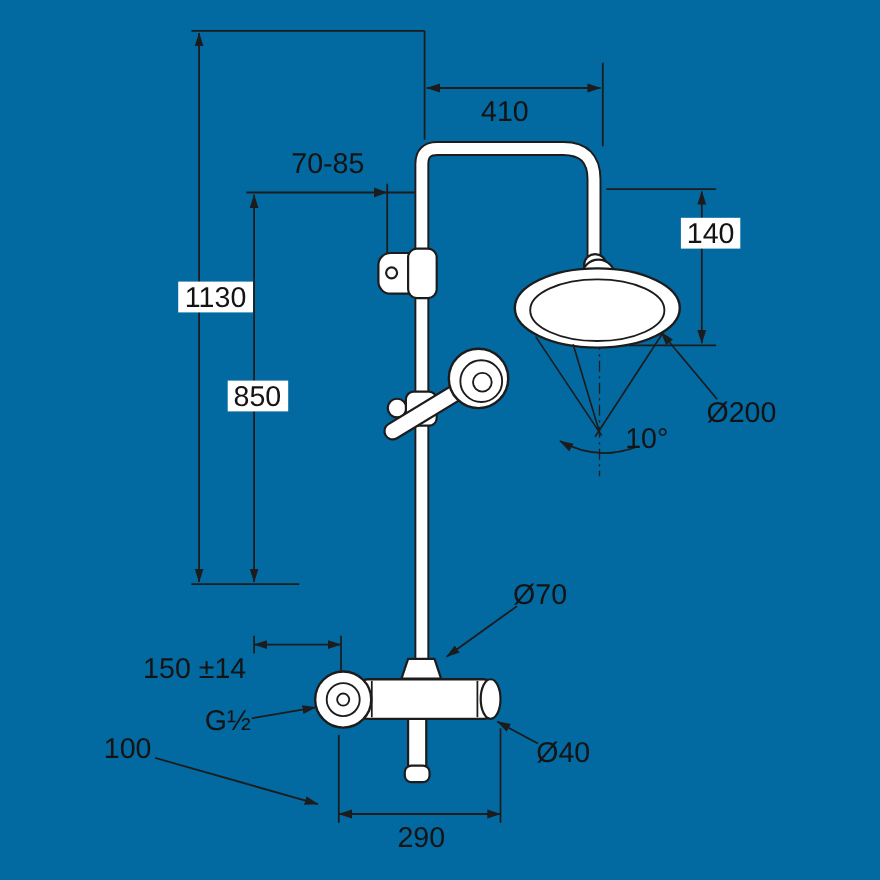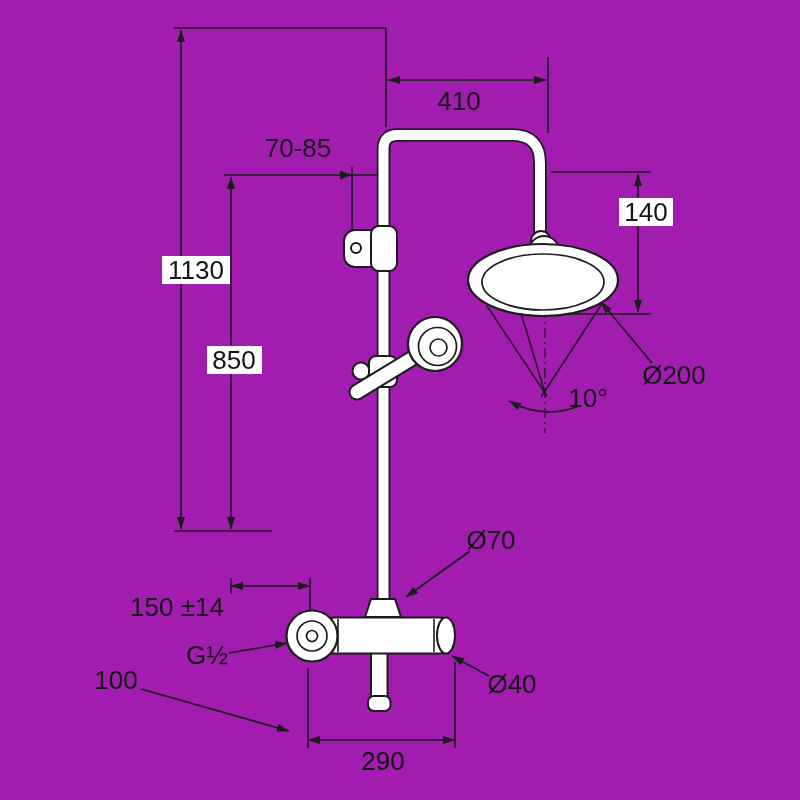--- a/index.html
+++ b/index.html
@@ -1,17 +1,17 @@
 <!DOCTYPE html>
 <html><head>
 <meta charset="utf-8">
 <style>
   html,body{margin:0;padding:0;background:#ffffff;}
   body{width:800px;height:800px;overflow:hidden;}
-  .stage{position:relative;width:800px;height:800px;background:#a21caf;}
+  .stage{position:relative;width:800px;height:800px;background:#0369a1;}
   svg{display:block;}
   svg text{
     font-family:"Liberation Sans","DejaVu Sans",sans-serif;
     font-size:26px;
     fill:#141414;
     text-anchor:middle;
     dominant-baseline:central;
   }
   .thin{stroke:#1c1c1c;stroke-width:1.6;fill:none;}
   .thin15{stroke:#1c1c1c;stroke-width:1.5;fill:none;}

